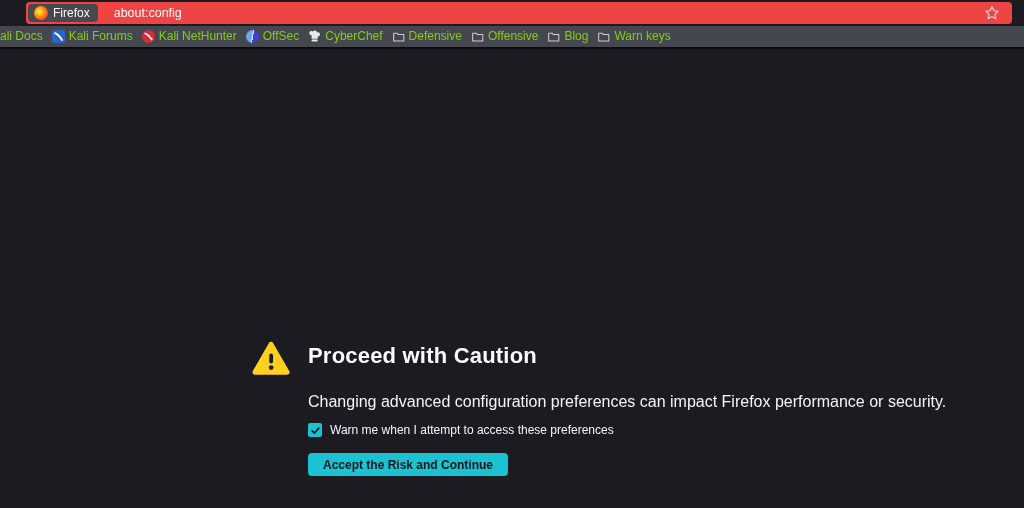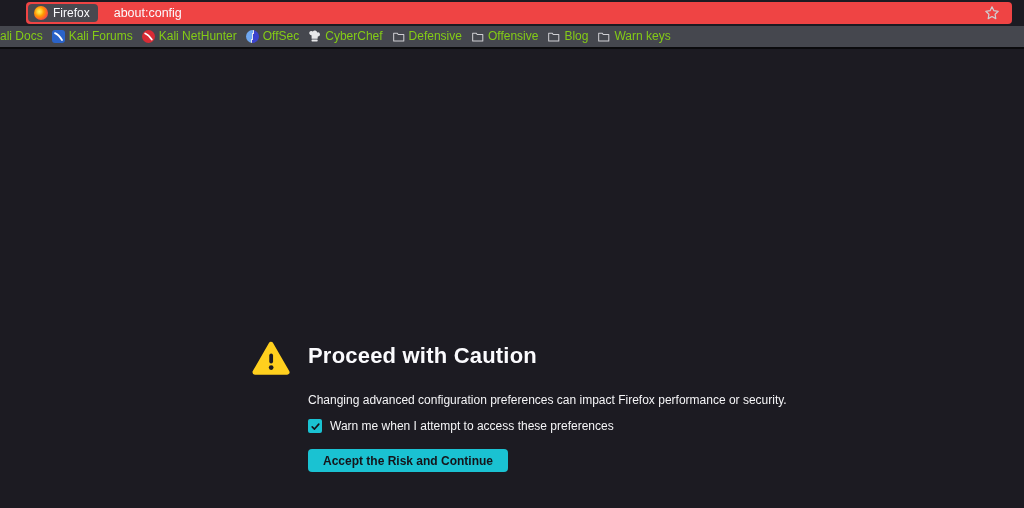--- a/index.html
+++ b/index.html
@@ -100,21 +100,21 @@
   .warning-tri { width: 38px; height: 38px; flex: none; margin-top: 2px; }
   .warning-title {
     font-size: 22px;
     font-weight: 700;
     color: #fbfbfe;
     letter-spacing: 0.2px;
     margin-top: 5px;
   }
   .warning-desc {
     margin-top: 24px;
-    font-size: 12px;
+    font-size: 16px;
     color: #f5f5f7;
   }
   .checkbox-row {
     margin-top: 12px;
     display: flex;
     align-items: flex-start;
     gap: 8px;
     cursor: pointer;
   }
   .checkbox {

